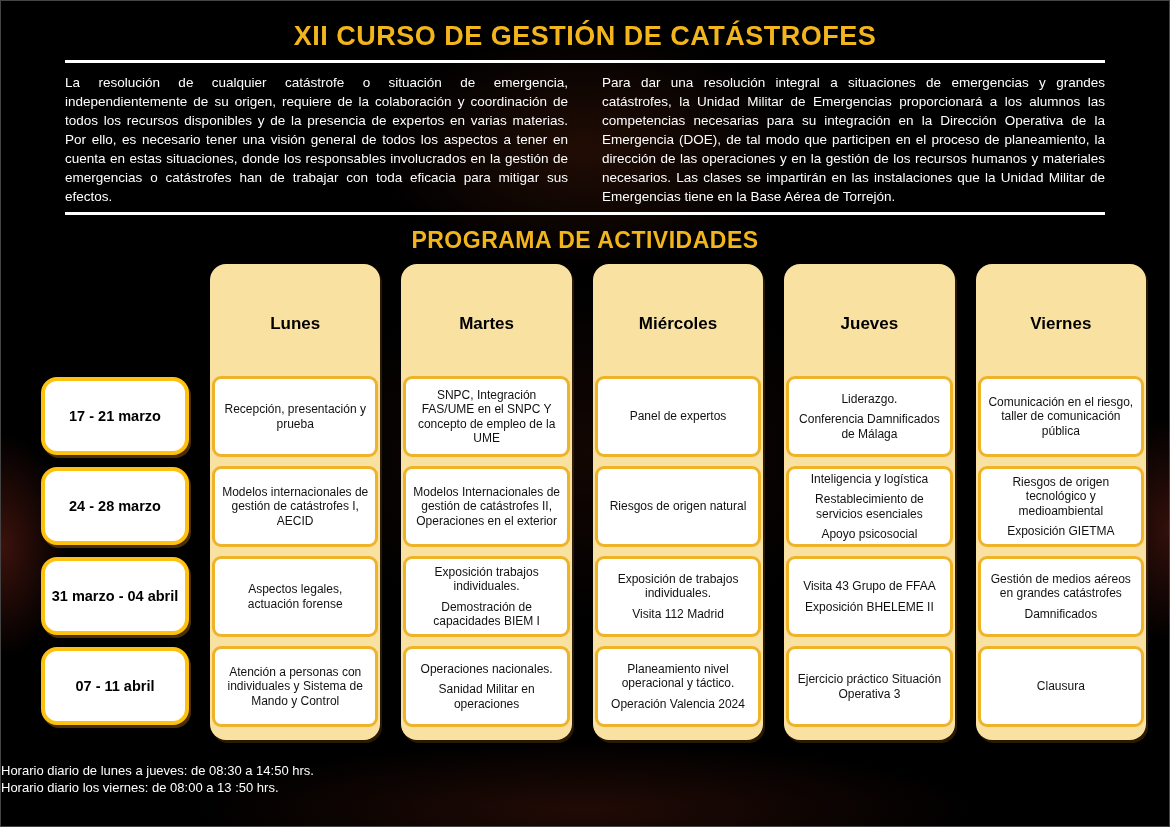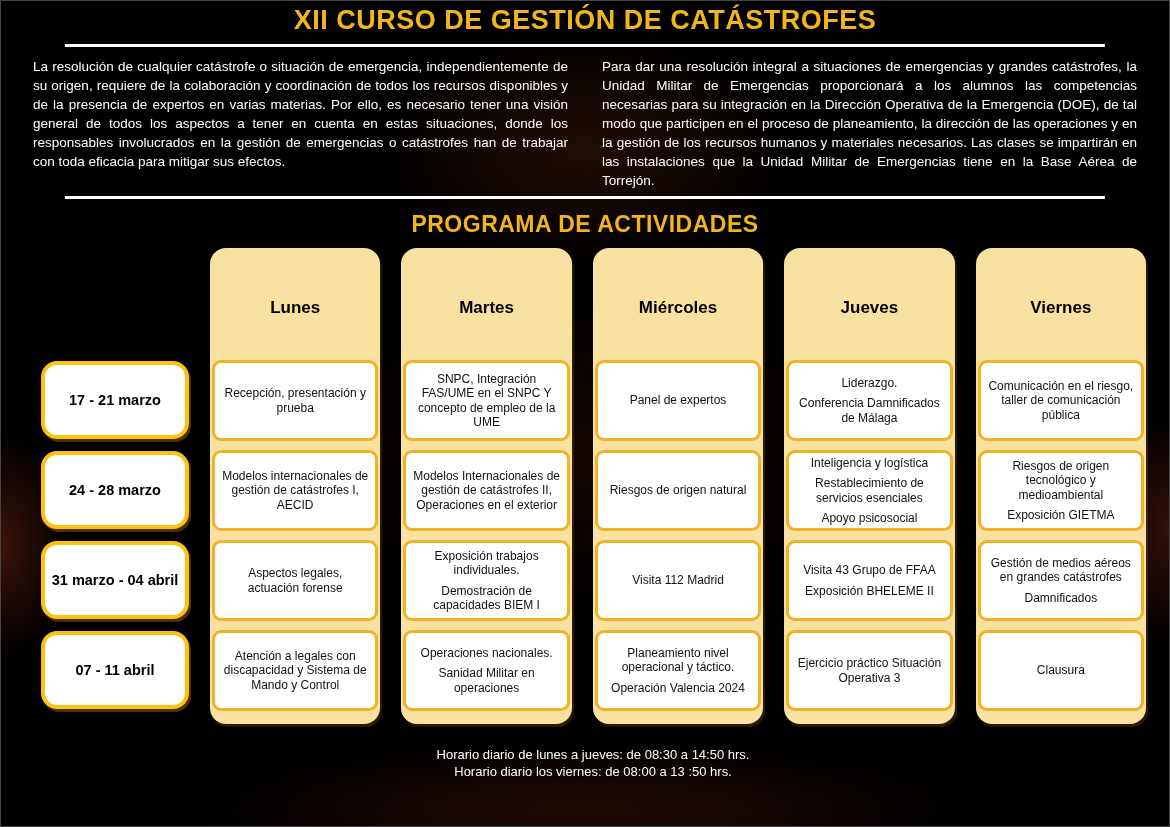--- a/index.html
+++ b/index.html
@@ -14,32 +14,32 @@
     background:
       radial-gradient(ellipse 300px 170px at 50% 18%, rgba(120,45,18,0.28), rgba(0,0,0,0) 70%),
       radial-gradient(ellipse 430px 240px at 50% 55%, rgba(95,32,14,0.20), rgba(0,0,0,0) 70%),
       radial-gradient(ellipse 90px 150px at 0% 66%, rgba(150,45,30,0.40), rgba(0,0,0,0) 75%),
       radial-gradient(ellipse 90px 150px at 100% 64%, rgba(150,45,30,0.34), rgba(0,0,0,0) 75%),
       radial-gradient(ellipse 520px 90px at 50% 98%, rgba(110,35,18,0.30), rgba(0,0,0,0) 75%),
       #000;
     border:1px solid #444;
   }
   .page-title{
-    margin:4px 64px 8px;
+    margin:20px 64px 8px;
     text-align:center;
     font-size:27px;
     font-weight:bold;
     letter-spacing:0.5px;
     color:#F2B51C;
   }
   .rule{height:3px;background:#fff;margin:0 64px;}
   .intro{
     display:flex;
     gap:34px;
-    margin:10px 32px 6px;
+    margin:10px 64px 6px;
   }
   .intro-col{
     flex:1;
     margin:0;
     font-size:13.5px;
     line-height:19px;
     text-align:justify;
     color:#fff;
   }
   .program-heading{
@@ -115,25 +115,24 @@
     text-align:center;
     padding:3px 6px;
     color:#111;
   }
   .cell-line{
     font-size:12px;
     line-height:14.5px;
   }
   .footer{
     margin-top:22px;
-    text-align:center;
+    text-align:left;
     font-size:13px;
     line-height:17px;
     color:#fff;
-    padding-left:16px;
   }
 </style>
 </head>
 <body>
 
 <div class="page">
 
   <h1 class="page-title">XII CURSO DE GESTIÓN DE CATÁSTROFES</h1>
 
   <div class="rule"></div>
@@ -161,21 +160,21 @@
           <div class="cell">
             <div class="cell-line">Recepción, presentación y prueba</div>
           </div>
           <div class="cell">
             <div class="cell-line">Modelos internacionales de gestión de catástrofes I, AECID</div>
           </div>
           <div class="cell">
             <div class="cell-line">Aspectos legales, actuación forense</div>
           </div>
           <div class="cell">
-            <div class="cell-line">Atención a legales con discapacidad y Sistema de Mando y Control</div>
+            <div class="cell-line">Atención a personas con individuales y Sistema de Mando y Control</div>
           </div>
         </div>
       </div>
       <div class="day-col">
         <div class="day-header">Martes</div>
         <div class="cells">
           <div class="cell">
             <div class="cell-line">SNPC, Integración FAS/UME en el SNPC Y concepto de empleo de la UME</div>
           </div>
           <div class="cell">
@@ -194,20 +193,21 @@
       <div class="day-col">
         <div class="day-header">Miércoles</div>
         <div class="cells">
           <div class="cell">
             <div class="cell-line">Panel de expertos</div>
           </div>
           <div class="cell">
             <div class="cell-line">Riesgos de origen natural</div>
           </div>
           <div class="cell">
+            <div class="cell-line">Exposición de trabajos individuales.</div>
             <div class="cell-line">Visita 112 Madrid</div>
           </div>
           <div class="cell">
             <div class="cell-line">Planeamiento nivel operacional  y táctico.</div>
             <div class="cell-line">Operación Valencia 2024</div>
           </div>
         </div>
       </div>
       <div class="day-col">
         <div class="day-header">Jueves</div>

